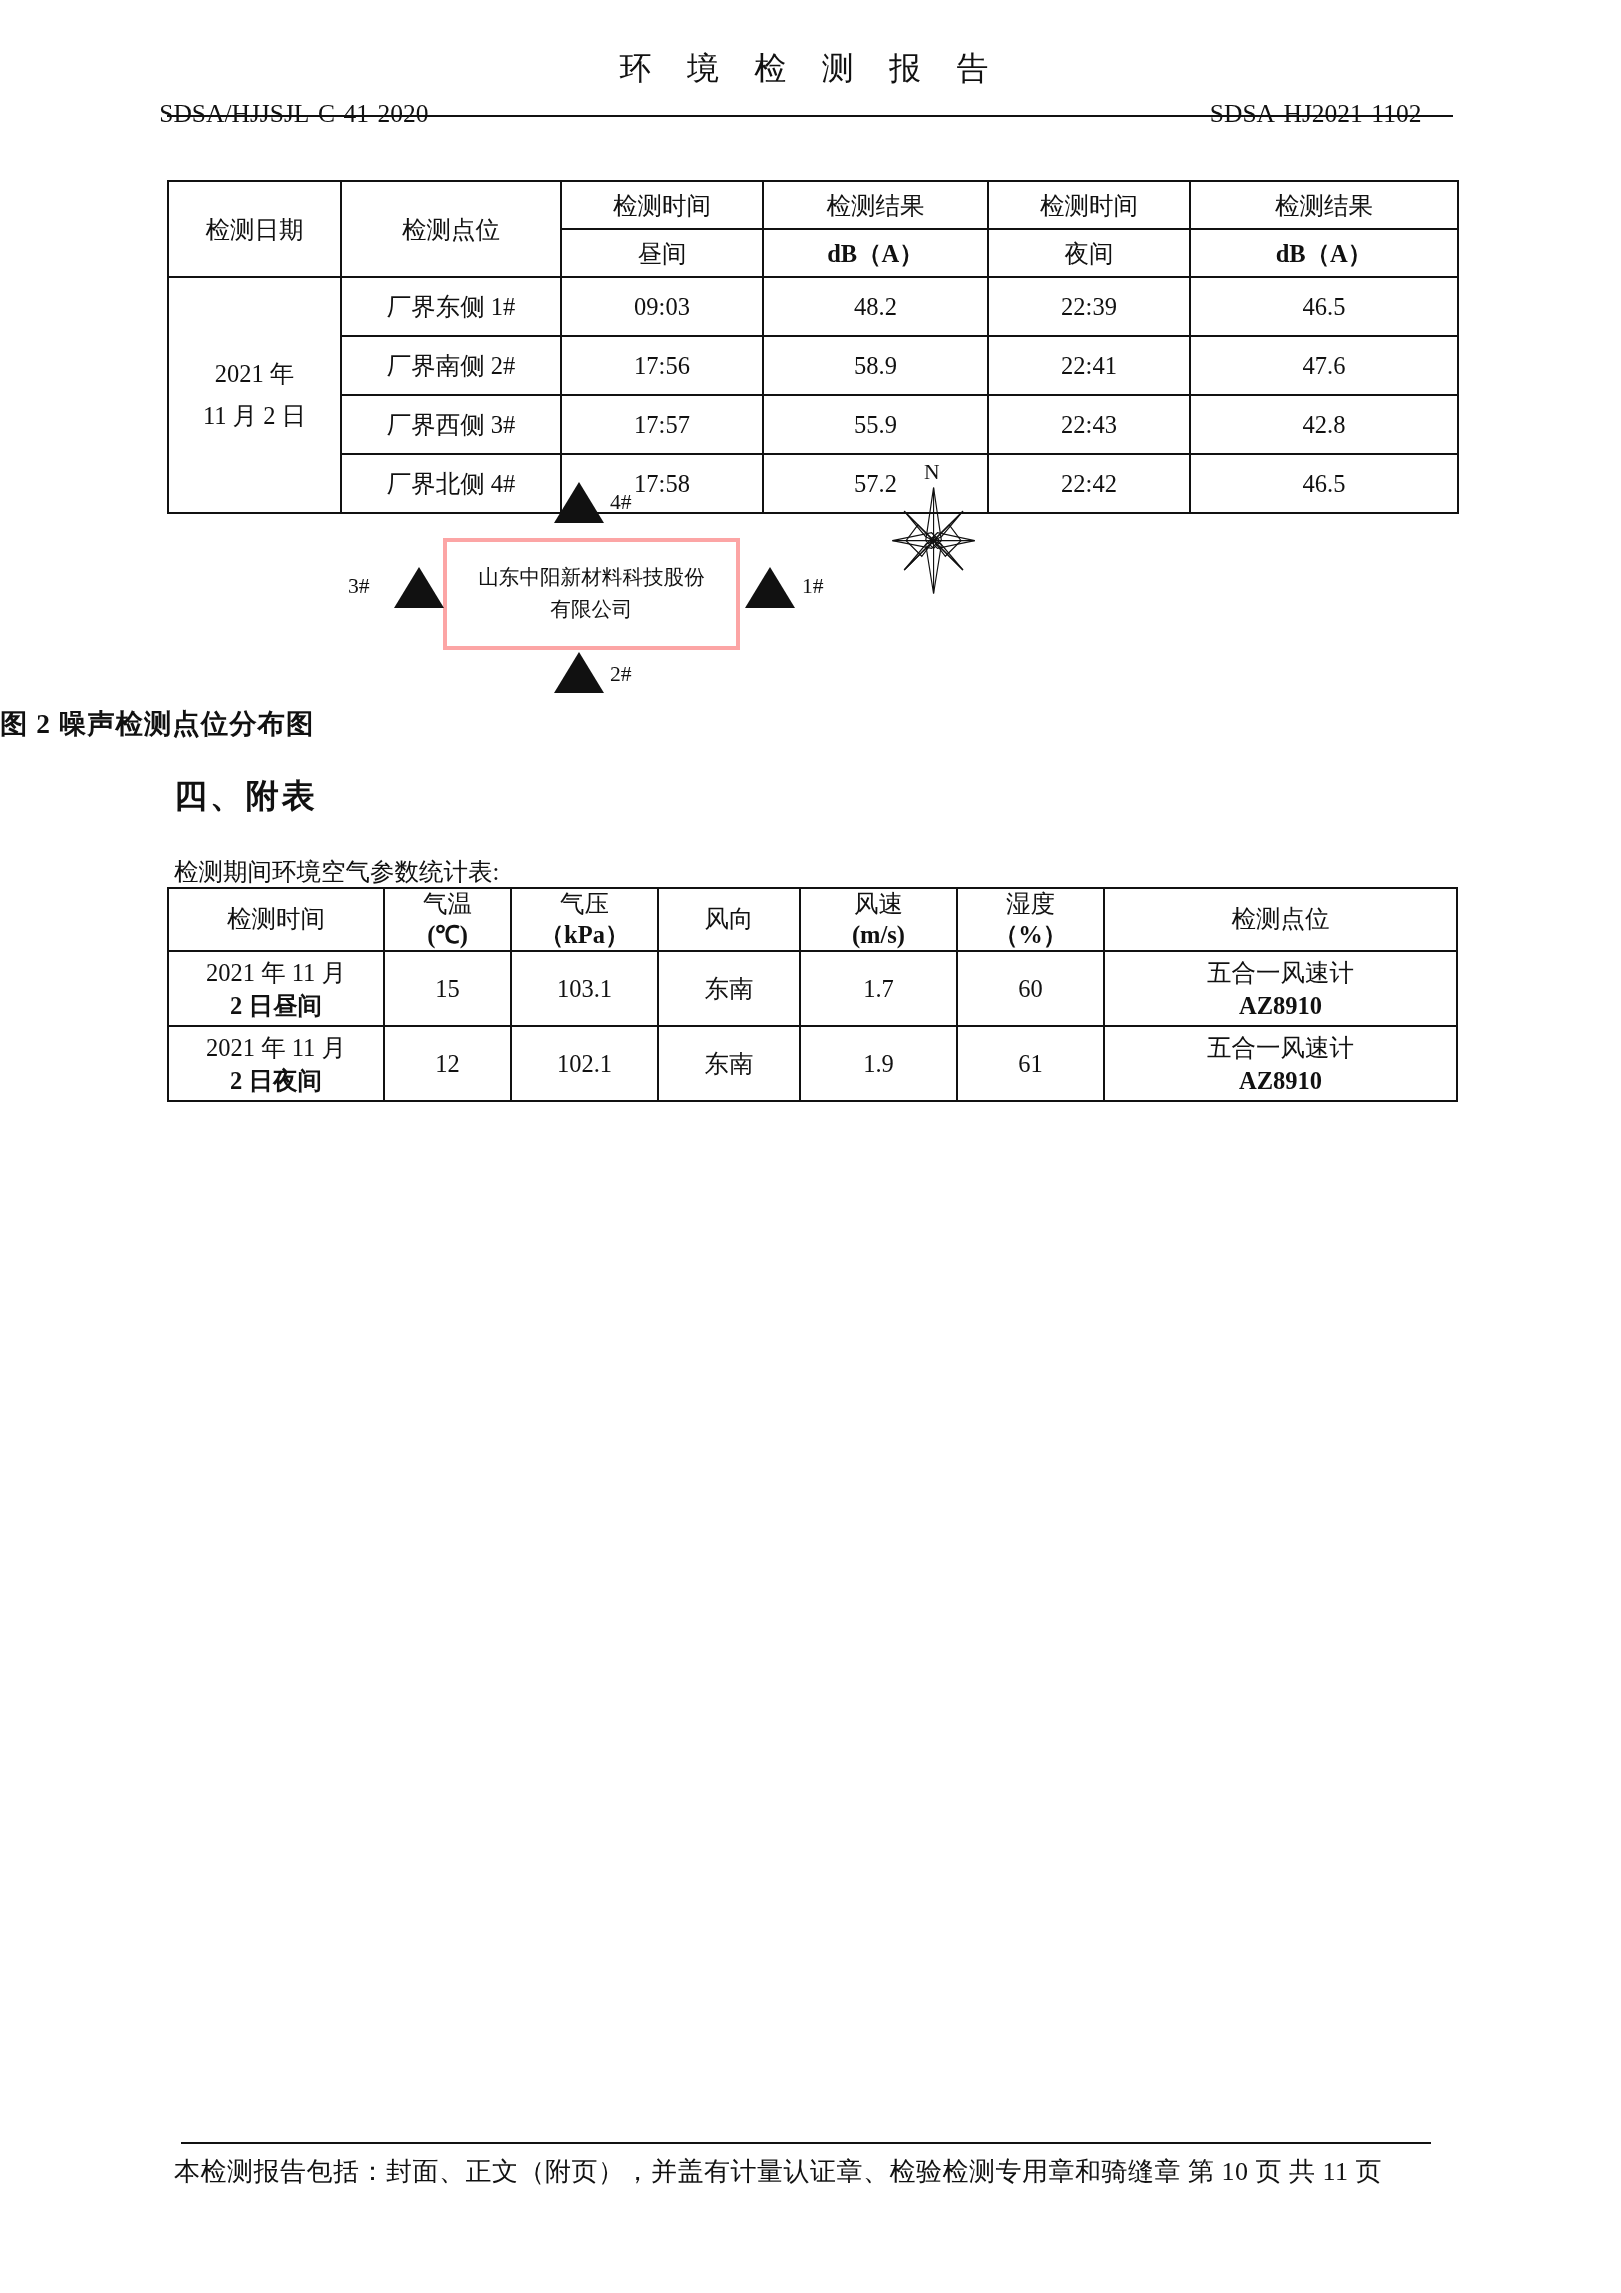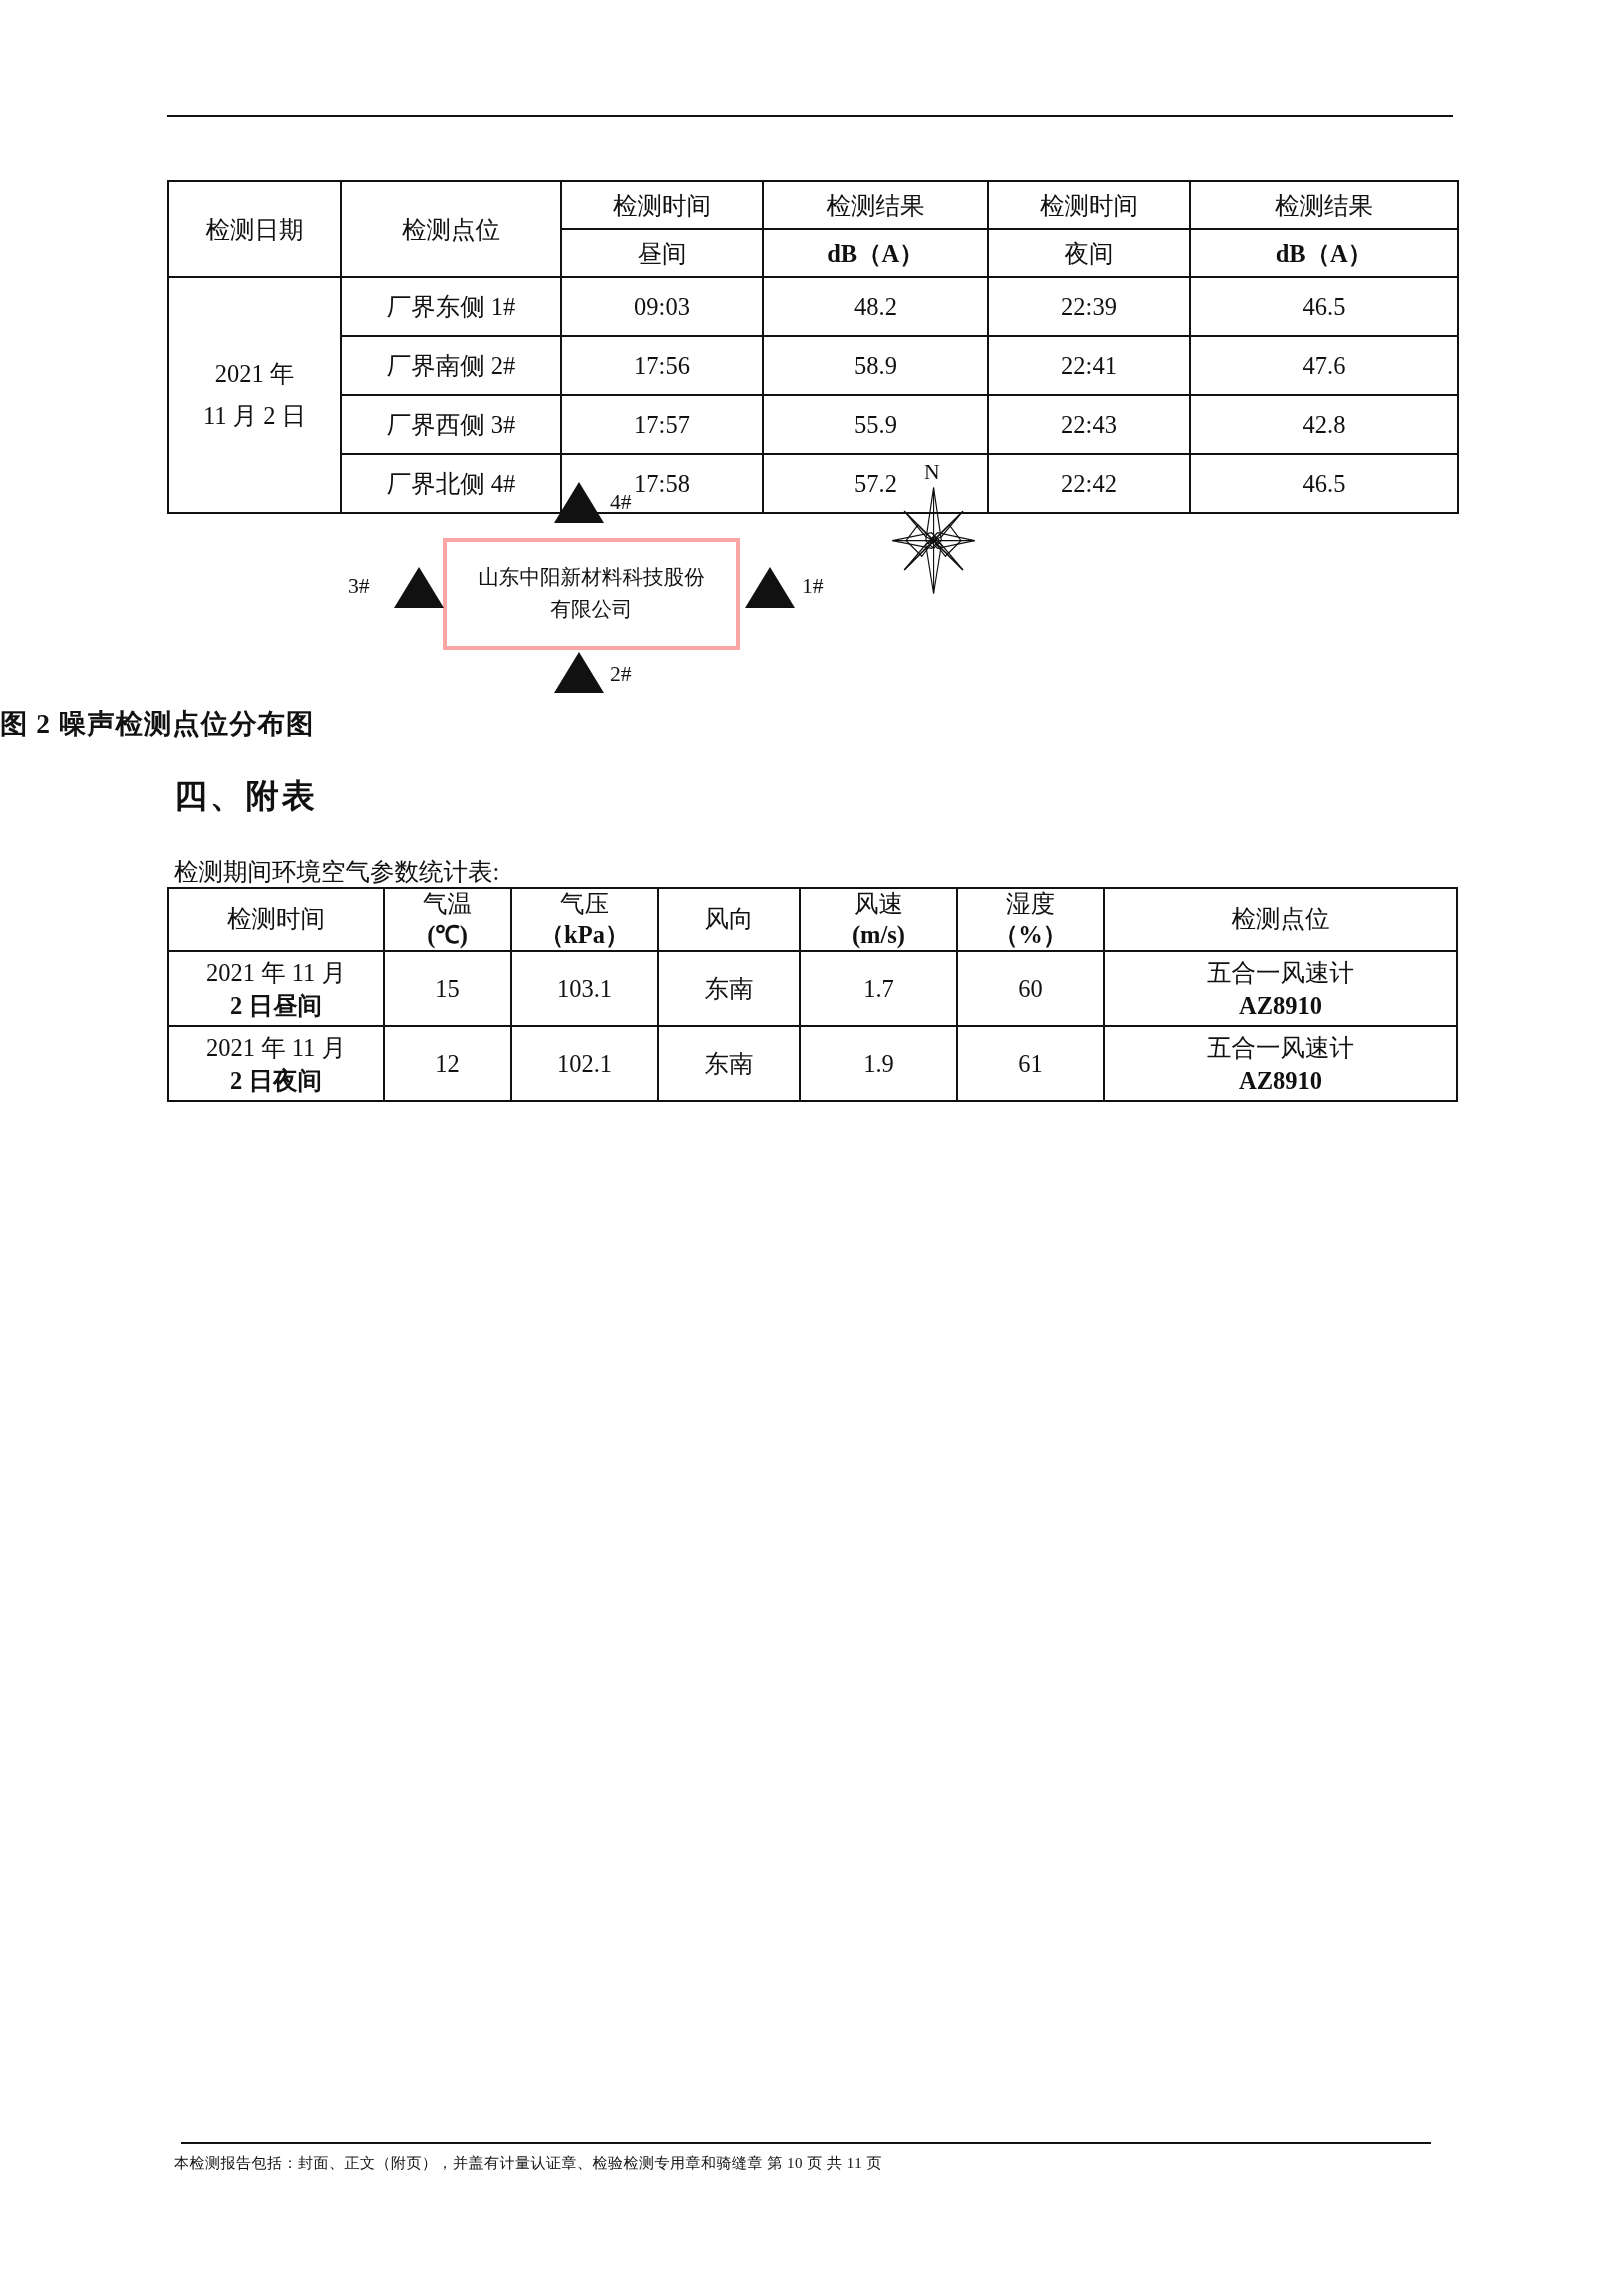--- a/index.html
+++ b/index.html
@@ -213,29 +213,36 @@
     top: 2142px;
     width: 1250px;
     height: 2px;
     background: #111;
   }
   .footer-text {
     position: absolute;
     left: 174px;
     top: 2154px;
     width: 1274px;
-    font-size: 15px;
+    font-size: 26px;
     letter-spacing: 0.5px;
   }
 </style>
 </head>
 <body>
 
 <div class="page">
 
+  <div class="doc-header">
+    <div class="title">环 境 检 测 报 告</div>
+    <div class="codes">
+      <div class="left">SDSA/HJJSJL-C-41-2020</div>
+      <div class="right">SDSA-HJ2021-1102</div>
+    </div>
+  </div>
   <div class="header-rule"></div>
 
 
   <table class="noise-table">
     <colgroup>
       <col style="width:173px">
       <col style="width:220px">
       <col style="width:202px">
       <col style="width:225px">
       <col style="width:202px">

